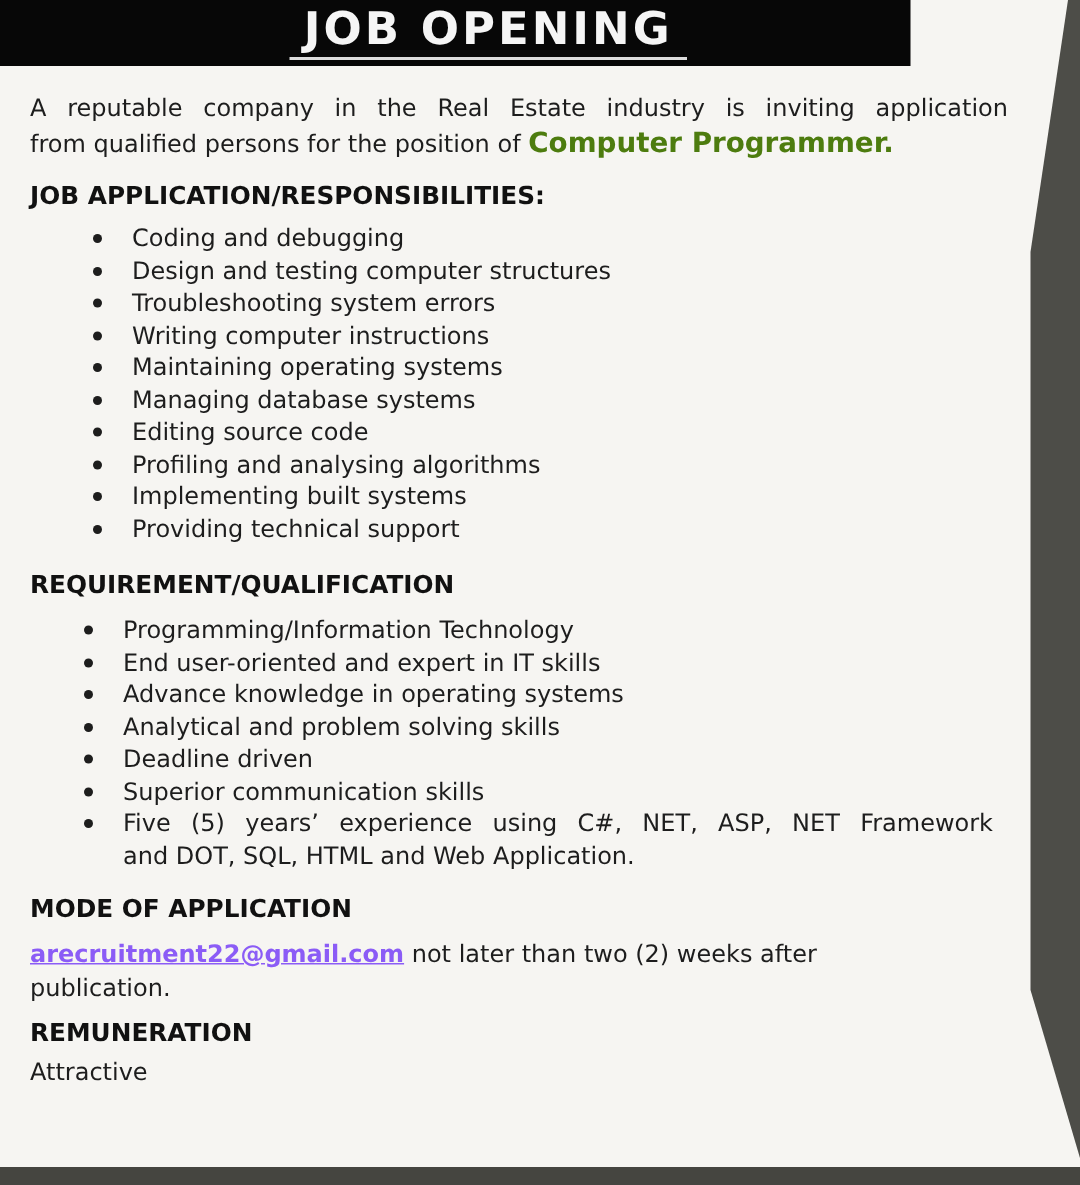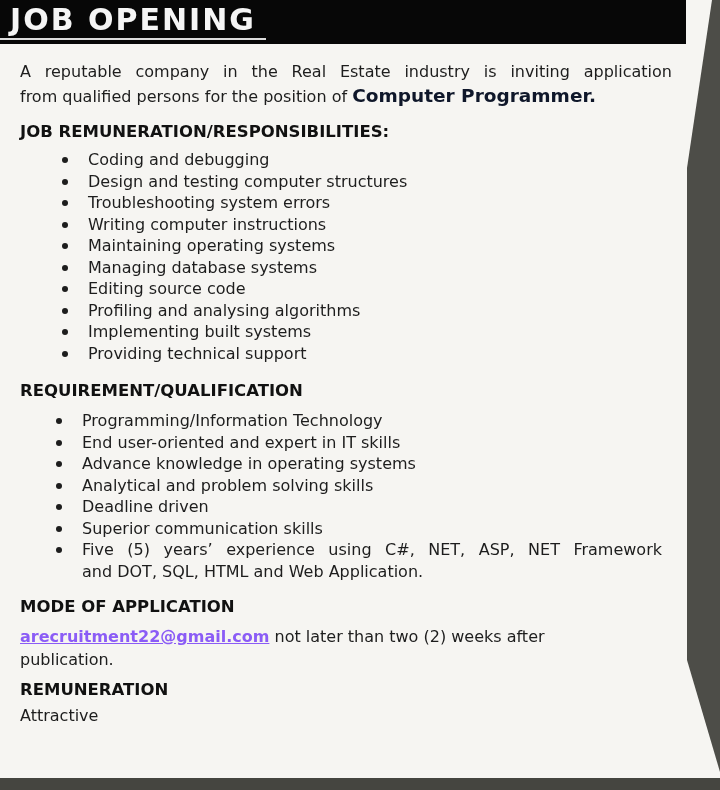--- a/index.html
+++ b/index.html
@@ -7,23 +7,23 @@
     width: 720px; height: 790px;
     background: #f6f5f2;
     font-family: "DejaVu Sans", sans-serif;
     color: #1d1d1d;
     position: relative;
     overflow: hidden;
   }
   
   .header {
     position: absolute; top: 0; left: 0;
-    width: 686px; height: 44px;
+    width: 563px; height: 44px;
     background: #070707;
-    display: flex; align-items: center; 
+    display: flex; align-items: center; justify-content: center; padding-left: 44px;
   }
   .title {
     color: #f5f5f5;
     font-size: 30px; font-weight: bold;
     letter-spacing: 2px;
     border-bottom: 2.5px solid #dcdcdc;
     padding: 0 10px 3px 10px;
     line-height: 1;
   }
   
@@ -37,21 +37,21 @@
   .content {
     position: absolute; top: 44px; left: 20px;
     width: 652px; z-index: 0;
   }
   .intro {
     margin: 16px 0 0 0;
     font-size: 16px; line-height: 24px;
   }
   .block { display: block; }
   .jl { text-align: justify; text-align-last: justify; }
-  .pos-title { font-size: 18.5px; font-weight: bold; color: #0f172a; }
+  .pos-title { font-size: 18.5px; font-weight: bold; color: #4d7c0f; }
   h2 {
     font-size: 16.5px; font-weight: bold; color: #111;
     margin: 0; line-height: 20px;
   }
   .h-resp { margin: 13px 0 7px 0; }
   .h-req  { margin: 17px 0 9px 0; }
   .h-mode { margin: 15px 0 9px 0; }
   .h-rem  { margin: 9px 0 5px 0; }
   ul {
     list-style: none;
@@ -91,21 +91,21 @@
   <div class="title">JOB OPENING</div>
 </div>
 
 <div class="content">
 
   <p class="intro">
     <span class="block jl">A reputable company in the Real Estate industry is inviting application</span>
     <span class="block"><span>from qualified persons for the position of</span> <strong class="pos-title">Computer Programmer.</strong></span>
   </p>
 
-  <h2 class="h-resp">JOB REMUNERATION/RESPONSIBILITIES:</h2>
+  <h2 class="h-resp">JOB APPLICATION/RESPONSIBILITIES:</h2>
   <ul class="list-resp">
     <li>Coding and debugging</li>
     <li>Design and testing computer structures</li>
     <li>Troubleshooting system errors</li>
     <li>Writing computer instructions</li>
     <li>Maintaining operating systems</li>
     <li>Managing database systems</li>
     <li>Editing source code</li>
     <li>Profiling and analysing algorithms</li>
     <li>Implementing built systems</li>

